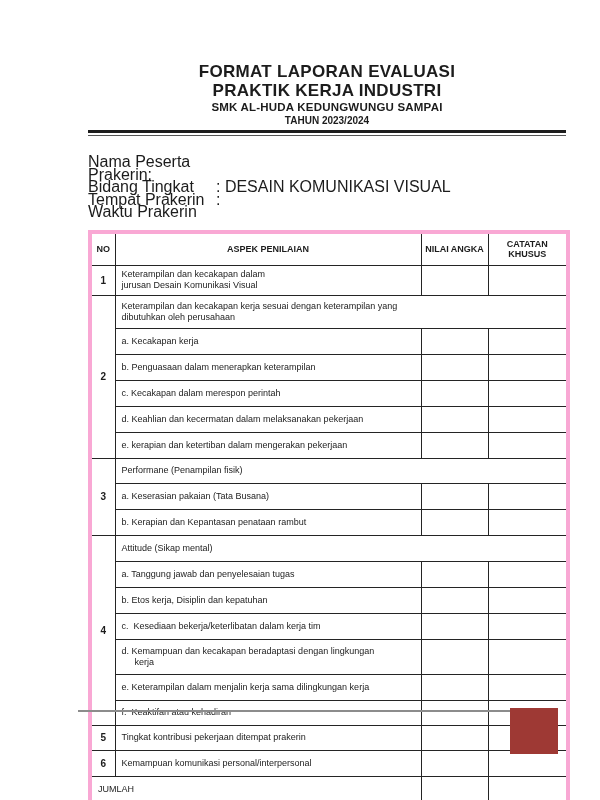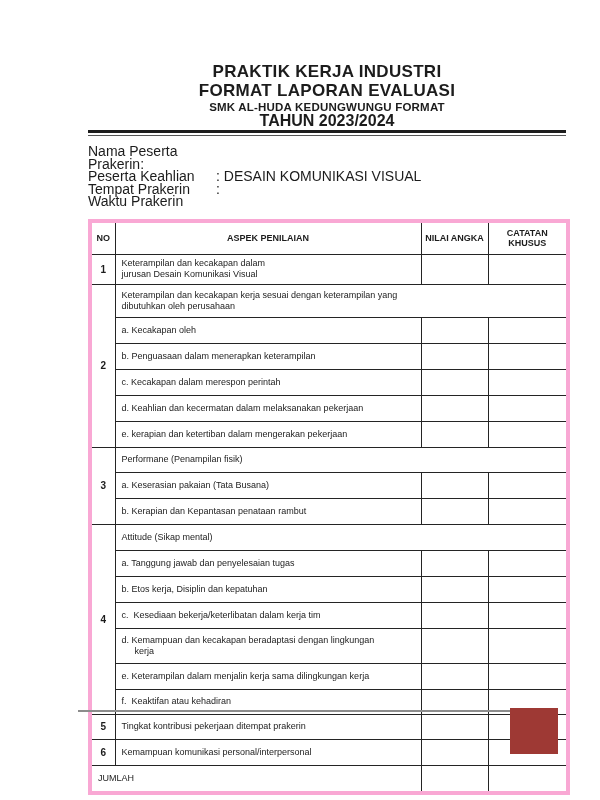--- a/index.html
+++ b/index.html
@@ -6,25 +6,25 @@
   body{
     width:600px;height:800px;background:#ffffff;position:relative;
     font-family:"Liberation Sans","DejaVu Sans",sans-serif;color:#1c1c1c;
     -webkit-font-smoothing:antialiased;
   }
   .content{width:478px;margin-left:88px;padding-top:62px;}
 
   
   .title{font-size:17px;font-weight:700;text-align:center;line-height:19px;letter-spacing:.3px;}
   .subtitle{font-size:11.5px;font-weight:700;text-align:center;line-height:13px;margin-top:1px;letter-spacing:.2px;}
-  .year{font-size:16px;font-weight:700;text-align:center;line-height:13px;}
+  .year{font-size:10px;font-weight:700;text-align:center;line-height:13px;}
   .divider{margin-top:3px;height:2px;border-top:3px solid #1d1d1d;border-bottom:1px solid #555;}
 
   
-  .fields{margin-top:9px;font-size:14px;line-height:12.5px;}
+  .fields{margin-top:20px;font-size:16px;line-height:12.5px;}
   .field-row{display:flex;}
   .field-label{width:128px;flex:0 0 auto;}
   .field-value{white-space:pre;}
 
   
   table.eval{border-collapse:collapse;table-layout:fixed;width:478px;margin-top:11px;
     font-size:9px;line-height:11px;}
   table.eval td,table.eval th{border:1px solid #242424;padding:2px 6px;vertical-align:middle;
     overflow:hidden;}
   table.eval{border:4px solid #f9a8d4;}
@@ -39,33 +39,33 @@
 
   
   .footer-rule{position:absolute;left:78px;top:710px;width:432px;height:2px;background:#8c8c8c;}
   .red-square{position:absolute;left:510px;top:708px;width:48px;height:46px;background:#9e3934;}
 </style>
 </head>
 <body>
 
 <div class="content">
 
+  <div class="title">FORMAT LAPORAN EVALUASI</div>
   <div class="title">PRAKTIK KERJA INDUSTRI</div>
-  <div class="title">FORMAT LAPORAN EVALUASI</div>
-  <div class="subtitle">SMK AL-HUDA KEDUNGWUNGU FORMAT</div>
+  <div class="subtitle">SMK AL-HUDA KEDUNGWUNGU SAMPAI</div>
   <div class="year">TAHUN 2023/2024</div>
   <div class="divider"></div>
 
   <div class="fields">
     <div class="field-row">
       <span class="field-label">Nama Peserta Prakerin:</span>
       <span class="field-value"></span>
     </div>
     <div class="field-row">
-      <span class="field-label">Peserta Keahlian</span>
+      <span class="field-label">Bidang Tingkat</span>
       <span class="field-value">: DESAIN KOMUNIKASI VISUAL</span>
     </div>
     <div class="field-row">
       <span class="field-label">Tempat Prakerin</span>
       <span class="field-value">:</span>
     </div>
     <div class="field-row">
       <span class="field-label">Waktu Prakerin</span>
     </div>
   </div>
@@ -97,21 +97,21 @@
     </tr>
 
     <tr class="rh28">
       <td class="no-cell" rowspan="6">2</td>
       <td class="bold" colspan="3">
         <span class="blk">Keterampilan dan kecakapan kerja sesuai dengan keterampilan yang</span>
         <span class="blk">dibutuhkan oleh perusahaan</span>
       </td>
     </tr>
     <tr class="rh21">
-      <td>a. Kecakapan oleh</td>
+      <td>a. Kecakapan kerja</td>
       <td></td>
       <td></td>
     </tr>
     <tr class="rh21">
       <td>b. Penguasaan dalam menerapkan keterampilan</td>
       <td></td>
       <td></td>
     </tr>
     <tr class="rh21">
       <td>c. Kecakapan dalam merespon perintah</td>

